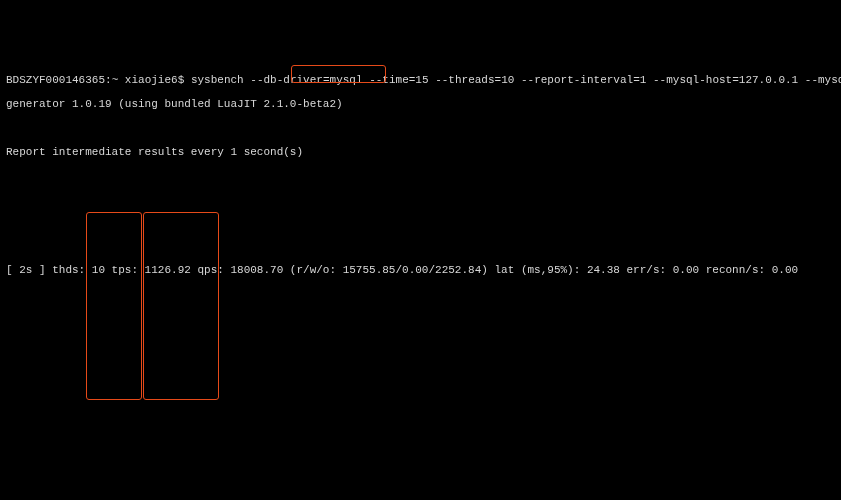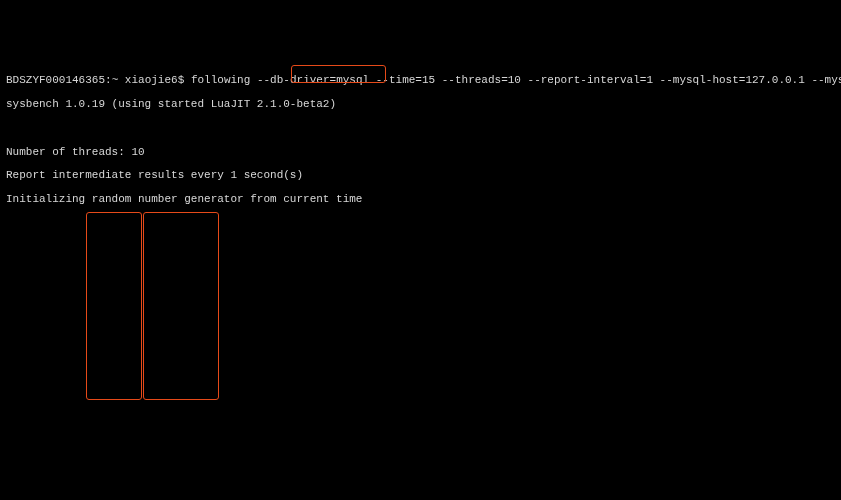--- a/index.html
+++ b/index.html
@@ -30,30 +30,29 @@
   #box-tps     { top: 153px; left: 86px;  width: 54px;  height: 186px; }
   #box-qps     { top: 153px; left: 143px; width: 74px;  height: 186px; }
   .line { display: block; }
 </style>
 </head>
 <body>
 
 
 
 <div class="terminal">
-<span class="line"><span><span>BDSZYF000146365</span>:<span>~</span> <span>xiaojie6</span><span>$</span></span> <span>following</span> <span>--db-driver=mysql --time=15 --threads=10 --report-interval=1 --mysql-host=127.0.0.1 --mysql-port=3306 --mysql-user=root --mysql-password=Jie906119240! --mysql-db=test_db --tables=20 --table_size=1000000 oltp_read_only --db-ps-mode=disable run</span></span>
-<span class="line">sysbench 1.0.19 (using started LuaJIT 2.1.0-beta2)</span>
+<span class="line"><span><span>BDSZYF000146365</span>:<span>~</span> <span>xiaojie6</span><span>$</span></span> <span>sysbench</span> <span>--db-driver=mysql --time=15 --threads=10 --report-interval=1 --mysql-host=127.0.0.1 --mysql-port=3306 --mysql-user=root --mysql-password=Jie906119240! --mysql-db=test_db --tables=20 --table_size=1000000 oltp_read_only --db-ps-mode=disable run</span></span>
+<span class="line">generator 1.0.19 (using bundled LuaJIT 2.1.0-beta2)</span>
 <span class="line"> </span>
-<span class="line">Number of threads: 10</span>
 <span class="line">Report intermediate results every 1 second(s)</span>
-<span class="line">Initializing random number generator from current time</span>
 <span class="line"> </span>
 <span class="line"> </span>
 <span class="line"> </span>
 <span class="line"> </span>
+<span class="line">[ 2s ] thds: 10 tps: 1126.92 qps: 18008.70 (r/w/o: 15755.85/0.00/2252.84) lat (ms,95%): 24.38 err/s: 0.00 reconn/s: 0.00</span>
 
 
 
 
 
 
 
 
 
 

